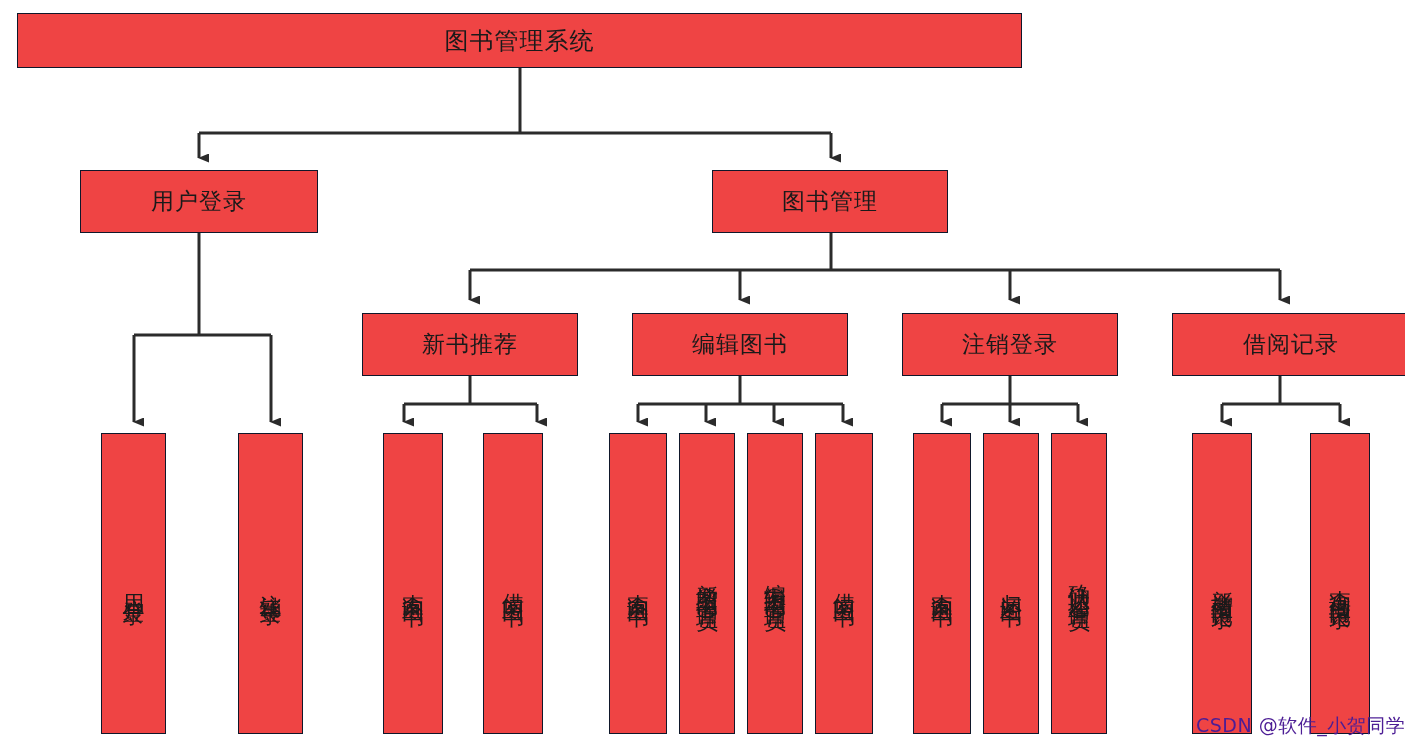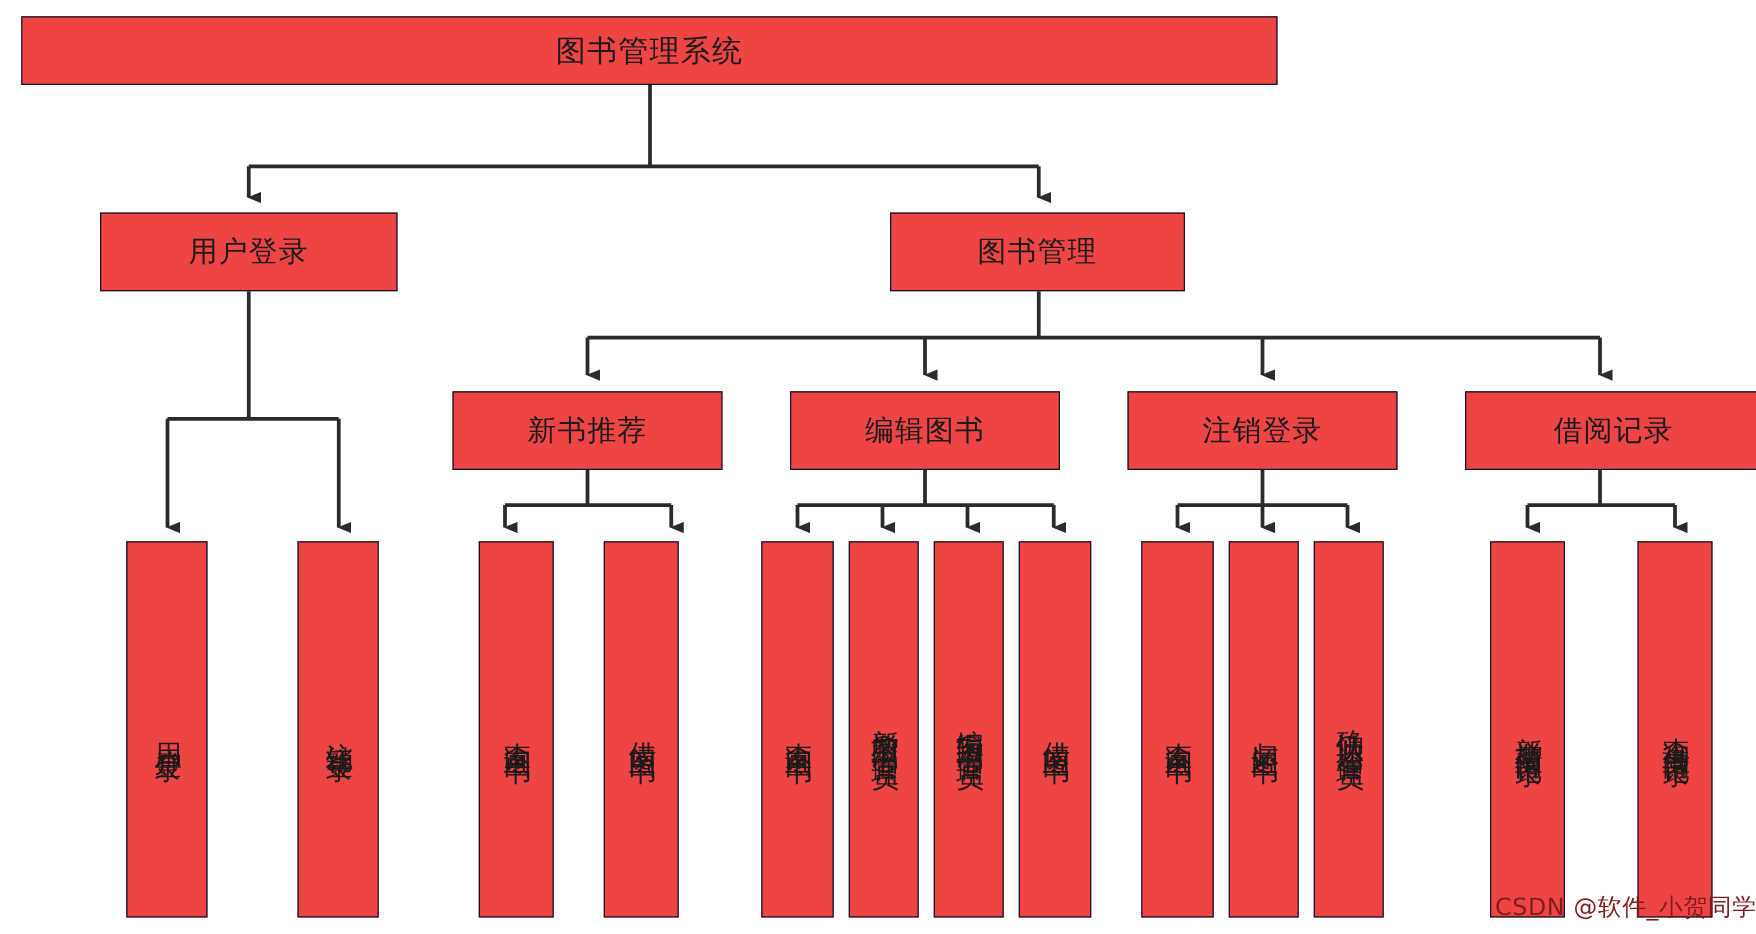--- a/index.html
+++ b/index.html
@@ -52,21 +52,21 @@
     writing-mode: vertical-rl;
     text-orientation: upright;
     white-space: nowrap;
     display: block;
   }
   .node.root {
     font-size: 24px;
   }
   .watermark {
     position: absolute;
-    color: #7f1d1d;
+    color: #4c1d95;
     font-size: 19px;
     letter-spacing: 0.5px;
     white-space: nowrap;
     user-select: none;
     text-align: center;
   }
 </style>
 </head>
 <body>
 

